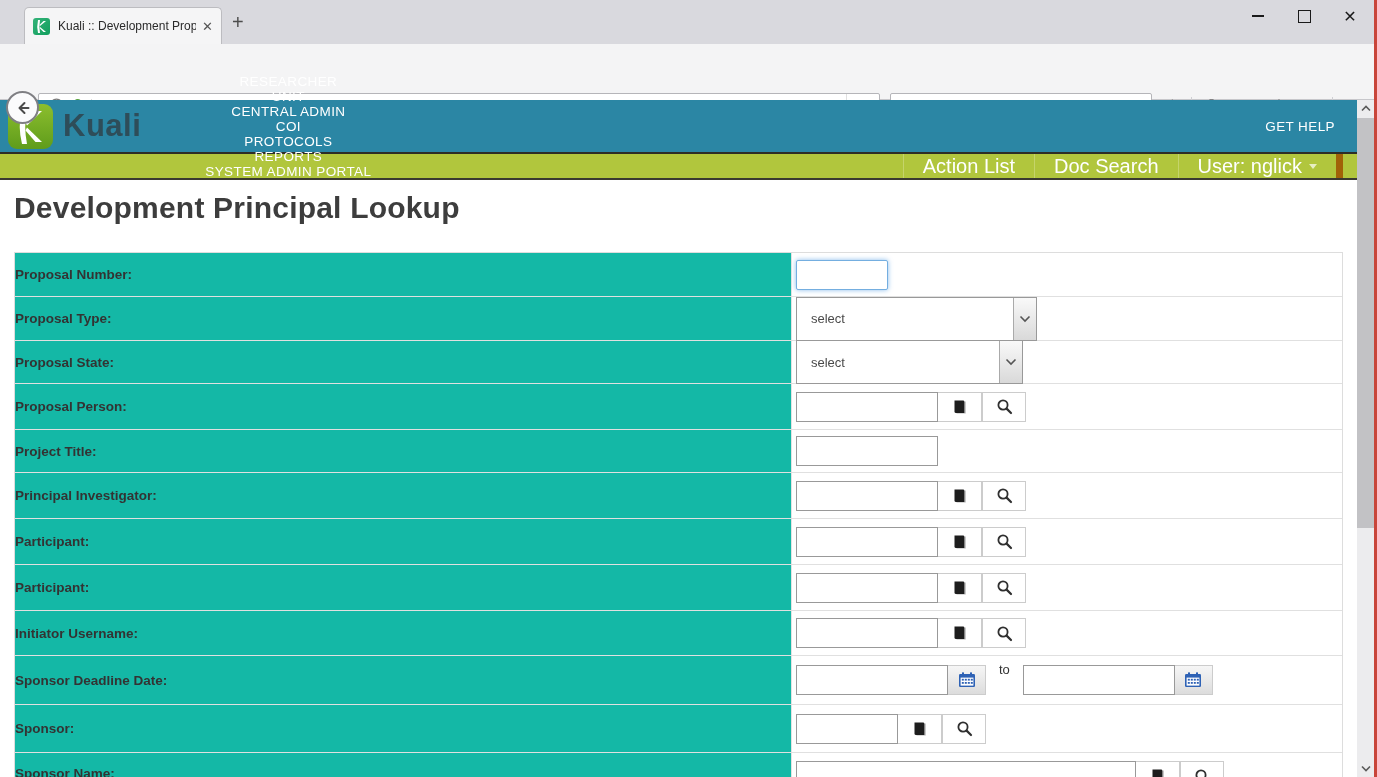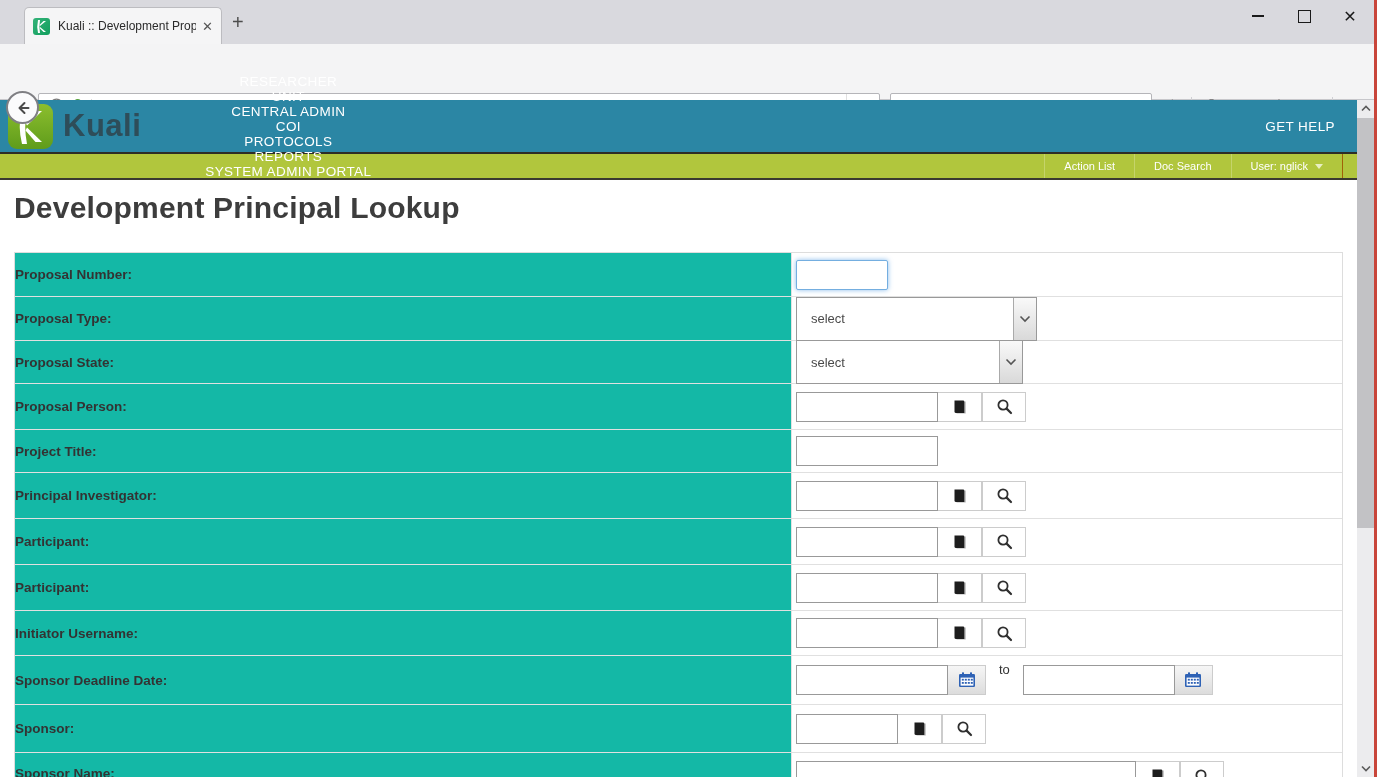--- a/index.html
+++ b/index.html
@@ -47,22 +47,22 @@
   .site{position:absolute;top:100px;left:0;width:1357px;bottom:0;background:#fff;border-radius:18px;}
   .navbar{height:52px;background:#2b86a4;display:flex;align-items:center;position:relative;}
   .brand{display:flex;align-items:center;margin-left:8px;}
   .logo-badge{width:45px;height:45px;border-radius:9px;background:linear-gradient(180deg,#8cbe2e,#5f9c1b);position:relative;}
   .brand-name{font-size:31px;font-weight:bold;color:#2e4d59;margin-left:10px;letter-spacing:0.5px;}
   .nav-items{display:flex;align-items:center;margin-left:64px;flex-direction:column;}
   .nav-item{color:#fff;font-size:13.5px;letter-spacing:0.4px;margin-right:44px;white-space:nowrap;}
   .get-help{position:absolute;right:22px;color:#fff;font-size:13.5px;letter-spacing:0.4px;}
   .utilbar{height:24px;background:#b1c63d;border-top:2px solid #2d2d26;border-bottom:2px solid #3a3a30;
        display:flex;justify-content:flex-end;align-items:stretch;padding-right:14px;}
-  .util-item{color:#fff;font-size:11px;display:flex;align-items:center;padding:4px 19px;border-left:1px solid #c5d46b;}
-  .util-item:last-child{border-right:1px solid #a16207;}
+  .util-item{color:#fff;font-size:20px;display:flex;align-items:center;padding:4px 19px;border-left:1px solid #c5d46b;}
+  .util-item:last-child{border-right:7px solid #a16207;}
   .caret-down{display:inline-block;width:0;height:0;border-left:4px solid transparent;border-right:4px solid transparent;
        border-top:5px solid #e8efc2;margin-left:7px;}
 
   
   .content{padding:0 14px;}
   .page-title{font-size:30px;font-weight:bold;color:#3d3d3d;letter-spacing:0.2px;padding-top:11px;}
   .lookup-table{margin-top:27px;border:1px solid #ddd;border-bottom:none;width:1329px;box-sizing:border-box;}
   .frow{display:flex;border-bottom:1px solid #e0e0e0;}
   .fl{width:777px;background:#14b8a6;display:flex;align-items:center;justify-content:flex-start;
        padding-right:12px;box-sizing:border-box;border-right:1px solid #e2e2e2;}

